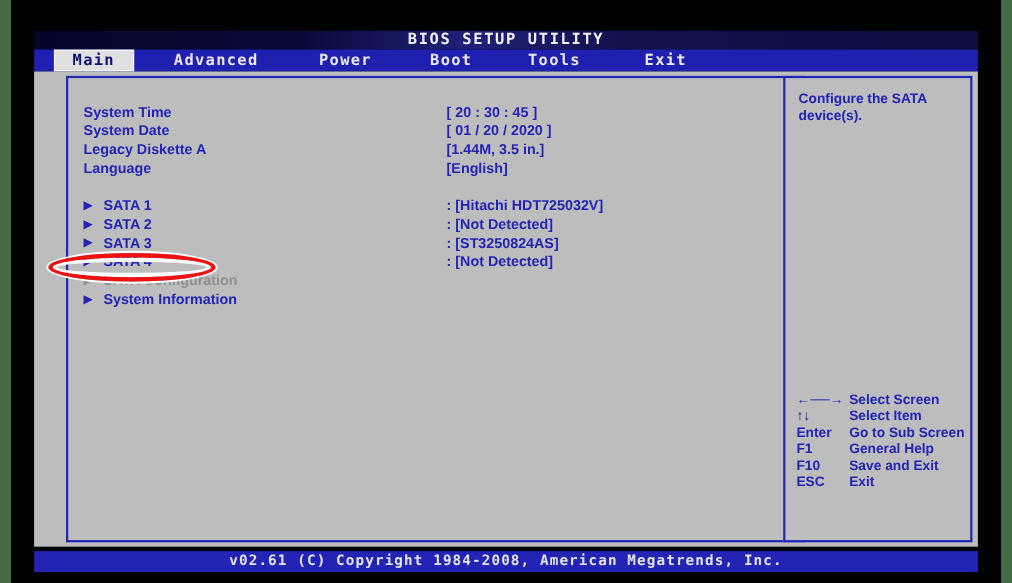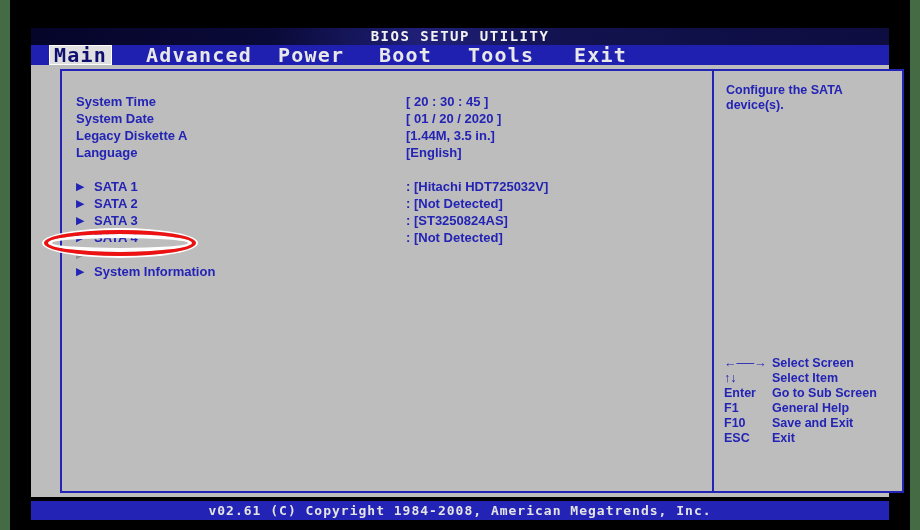--- a/index.html
+++ b/index.html
@@ -64,24 +64,24 @@
     height: 20px;
     background: #2020b0;
   }
   .menu-tab {
     position: absolute;
     top: 1px;
     height: 18px;
     line-height: 18px;
     color: #e8e8e8;
     font-family: "DejaVu Sans Mono", monospace;
-    font-size: 20px;
+    font-size: 14px;
     font-weight: bold;
     letter-spacing: 1.2px;
-    padding: 0 4px;
+    padding: 0 16px;
     white-space: nowrap;
   }
   .menu-tab.active {
     background: #e0e0e0;
     color: #101070;
     box-shadow: 0 0 0 1px #ffffff;
   }
 
   
   #left-panel {
@@ -92,21 +92,21 @@
     height: 424px;
     background: #bdbdbd;
     border: 2px solid #2323b5;
     box-sizing: border-box;
     margin-left: 24px;
   }
   #right-panel {
     position: absolute;
     left: 712px;
     top: 69px;
-    width: 192px;
+    width: 172px;
     height: 424px;
     background: #bdbdbd;
     border: 2px solid #2323b5;
     box-sizing: border-box;
   }
   
   #panel-backdrop {
     position: absolute;
     left: 31px;
     top: 65px;
@@ -328,20 +328,21 @@
           <span class="submenu-label">SATA 3</span>
           <span class="submenu-value">: [ST3250824AS]</span>
         </div>
         <div class="submenu-row">
           <span class="tri-icon">▶</span>
           <span class="submenu-label">SATA 4</span>
           <span class="submenu-value">: [Not Detected]</span>
         </div>
         <div class="submenu-row dimmed">
           <span class="tri-icon">▶</span>
+          <span class="submenu-label">SATA Configuration</span>
         </div>
         <div class="submenu-row">
           <span class="tri-icon">▶</span>
           <span class="submenu-label">System Information</span>
         </div>
       </div>
   </div>
 
   <div id="right-panel">
     <div id="help-text">Configure the SATA device(s).</div>

